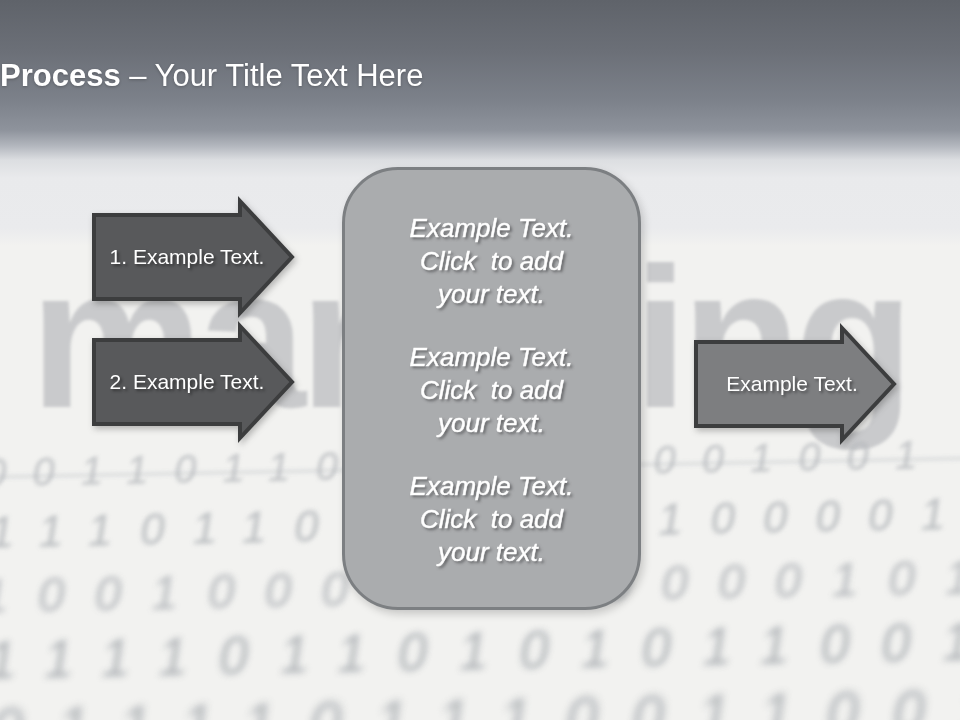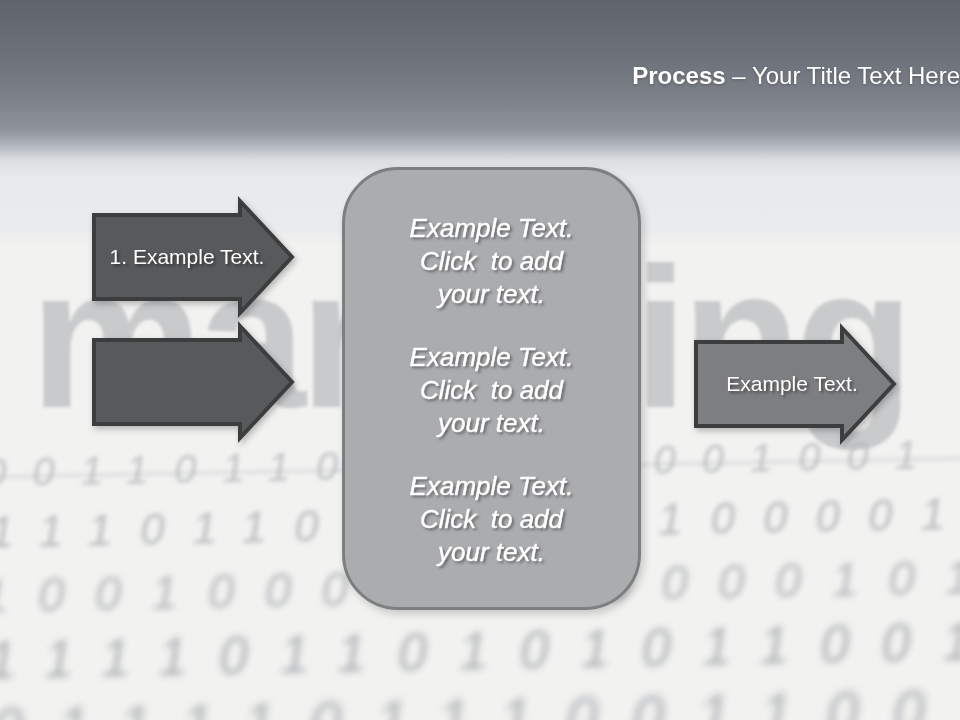--- a/index.html
+++ b/index.html
@@ -31,22 +31,22 @@
     position:absolute;white-space:nowrap;line-height:1;
     transform:rotate(-1.1deg) skewX(-10deg);transform-origin:left center;
   }
   .r1{top:452px;left:-15px;font-size:40px;letter-spacing:26px;color:#b4b7bb;filter:blur(2px);opacity:.8;}
   .r2{top:510px;left:-10px;font-size:44px;letter-spacing:28px;color:#aeb2b6;filter:blur(2.5px);opacity:.85;}
   .r3{top:572px;left:-18px;font-size:48px;letter-spacing:30px;color:#a9adb2;filter:blur(3px);opacity:.85;}
   .r4{top:634px;left:-12px;font-size:52px;letter-spacing:32px;color:#a3a8ad;filter:blur(3.5px);opacity:.9;}
   .r5{top:700px;left:-8px;font-size:58px;letter-spacing:34px;color:#a0a5aa;filter:blur(4px);opacity:.9;}
   
   .title{
-    position:absolute;left:0;right:0;top:57px;text-align:right;
-    font-size:24px;color:#ffffff;line-height:38px;
+    position:absolute;left:0;right:0;top:57px;text-align:left;
+    font-size:31px;color:#ffffff;line-height:38px;
     text-shadow:0 1px 3px rgba(0,0,0,.25);
   }
   .title .bold{font-weight:700;}
   .title .rest{font-weight:400;}
   
   .arrow{position:absolute;width:204px;height:124px;}
   .arrow svg{position:absolute;inset:0;filter:drop-shadow(2px 3px 3px rgba(40,40,40,.30));}
   .arrow .label{
     position:absolute;top:0;bottom:0;left:8px;right:22px;
     display:flex;align-items:center;justify-content:center;
@@ -102,20 +102,21 @@
     <svg viewBox="0 0 204 124">
       <polygon points="2,20 148,20 148,6 200,62 148,118 148,104 2,104" stroke="#3c3d3e" stroke-width="4" stroke-linejoin="miter" fill="#58595b"></polygon>
     </svg>
     <span class="label">1. Example Text.</span>
   </div>
 
   <div class="arrow a2">
     <svg viewBox="0 0 204 124">
       <polygon points="2,20 148,20 148,6 200,62 148,118 148,104 2,104" stroke="#3c3d3e" stroke-width="4" stroke-linejoin="miter" fill="#58595b"></polygon>
     </svg>
+    <span class="label">2. Example Text.</span>
   </div>
 
 
   <div class="panel">
     <div class="block">
       <span class="line">Example Text.</span>
       <span class="line">Click  to add</span>
       <span class="line">your text.</span>
     </div>
     <div class="block">

